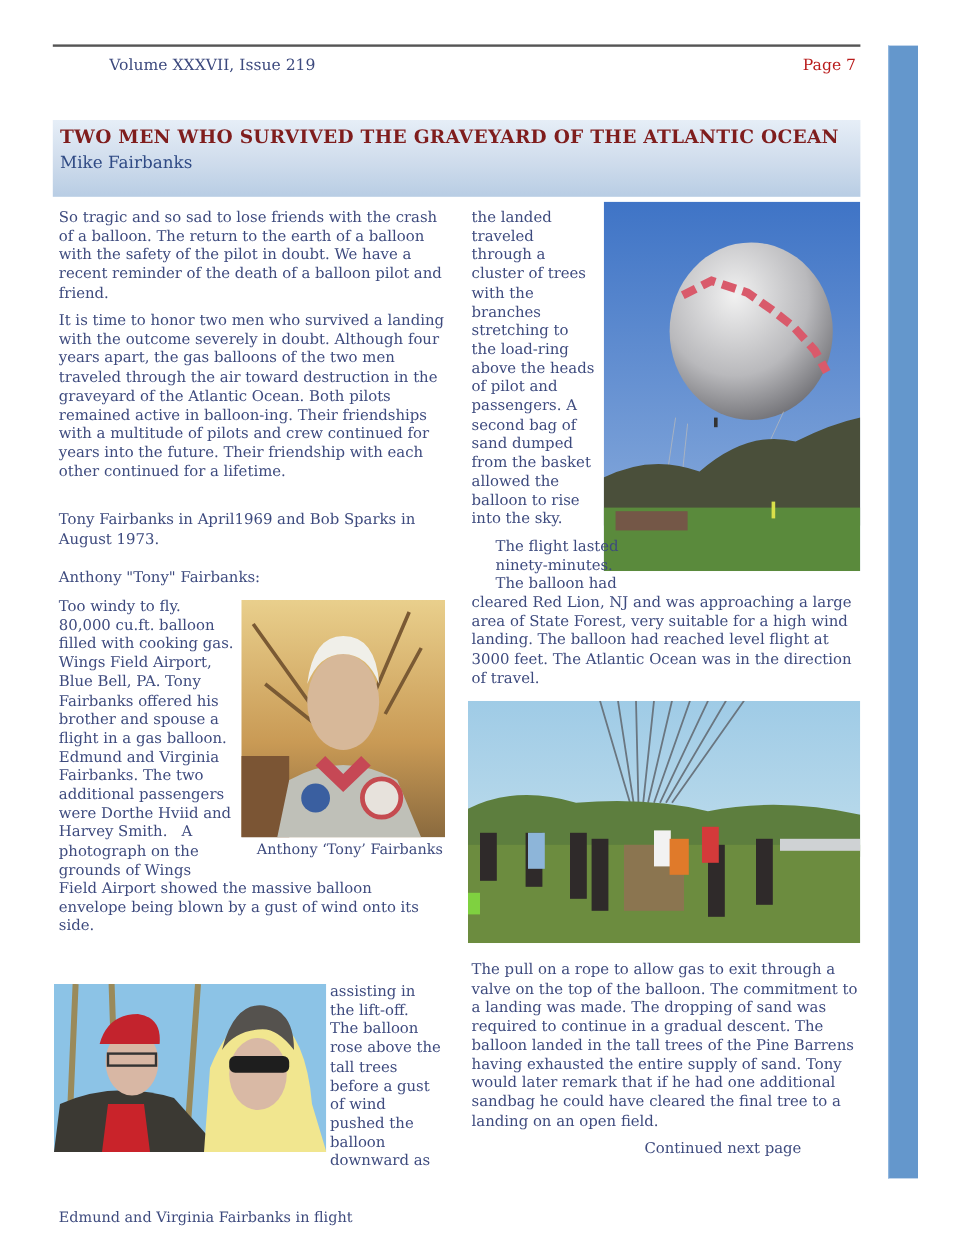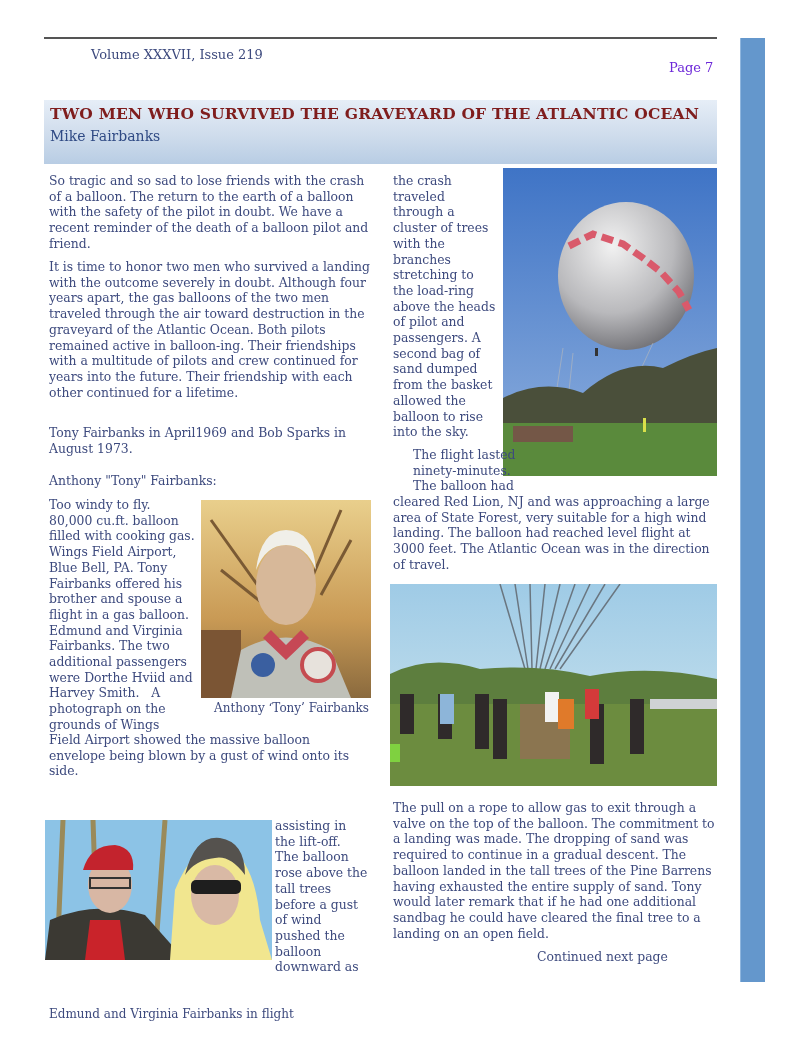--- a/index.html
+++ b/index.html
@@ -1,21 +1,21 @@
 <!DOCTYPE html>
 <html><head>
   <meta charset="utf-8">
   <style>
     html, body { margin: 0; padding: 0; background: #ffffff; }
     body { width: 812px; height: 1046px; position: relative; overflow: hidden;
       font-family: "DejaVu Serif", "Liberation Serif", serif; color: #3d4a7e; }
     .abs { position: absolute; }
     .topline { left: 44px; top: 37px; width: 673px; height: 2px; background: #555; }
     .vol { left: 48px; top: 47px; font-size: 13px; color: #3d4a7e; margin-left: 43px; }
-    .pg { left: 669px; top: 60px; font-size: 13px; color: #6d28d9; }
+    .pg { left: 669px; top: 47px; font-size: 13px; color: #b91c1c; }
     .sidebar-bar { left: 740px; top: 38px; width: 24px; height: 944px; background: #6497cc; border-left: 1px solid #8fb6de; }
     .band { left: 44px; top: 100px; width: 673px; height: 64px;
       background: linear-gradient(to bottom, #e6eef7 0%, #cfdcec 55%, #b8cde4 100%); }
     .title { left: 50px; top: 104px; font-size: 15.5px; font-weight: bold; color: #7f1d1d; letter-spacing: 0.2px; white-space: nowrap; }
     .author { left: 50px; top: 128px; font-size: 14px; color: #2f4a84; }
     .p { font-size: 12.4px; line-height: 15.7px; color: #3d4a7e; margin: 0; }
     .cap { font-size: 12px; color: #3d4a7e; white-space: nowrap; }
     .photo { overflow: hidden; }
     svg { display: block; }
   </style>
@@ -105,21 +105,21 @@
   <div class="p">rose above the</div>
   <div class="p">tall trees</div>
   <div class="p">before a gust</div>
   <div class="p">of wind</div>
   <div class="p">pushed the</div>
   <div class="p">balloon</div>
   <div class="p">downward as</div>
 </div>
 
 <div class="abs" style="left:393px; top:173px; width:110px;">
-  <div class="p">the crash</div>
+  <div class="p">the landed</div>
   <div class="p">traveled</div>
   <div class="p">through a</div>
   <div class="p">cluster of trees</div>
   <div class="p">with the</div>
   <div class="p">branches</div>
   <div class="p">stretching to</div>
   <div class="p">the load-ring</div>
   <div class="p">above the heads</div>
   <div class="p">of pilot and</div>
   <div class="p">passengers. A</div>

